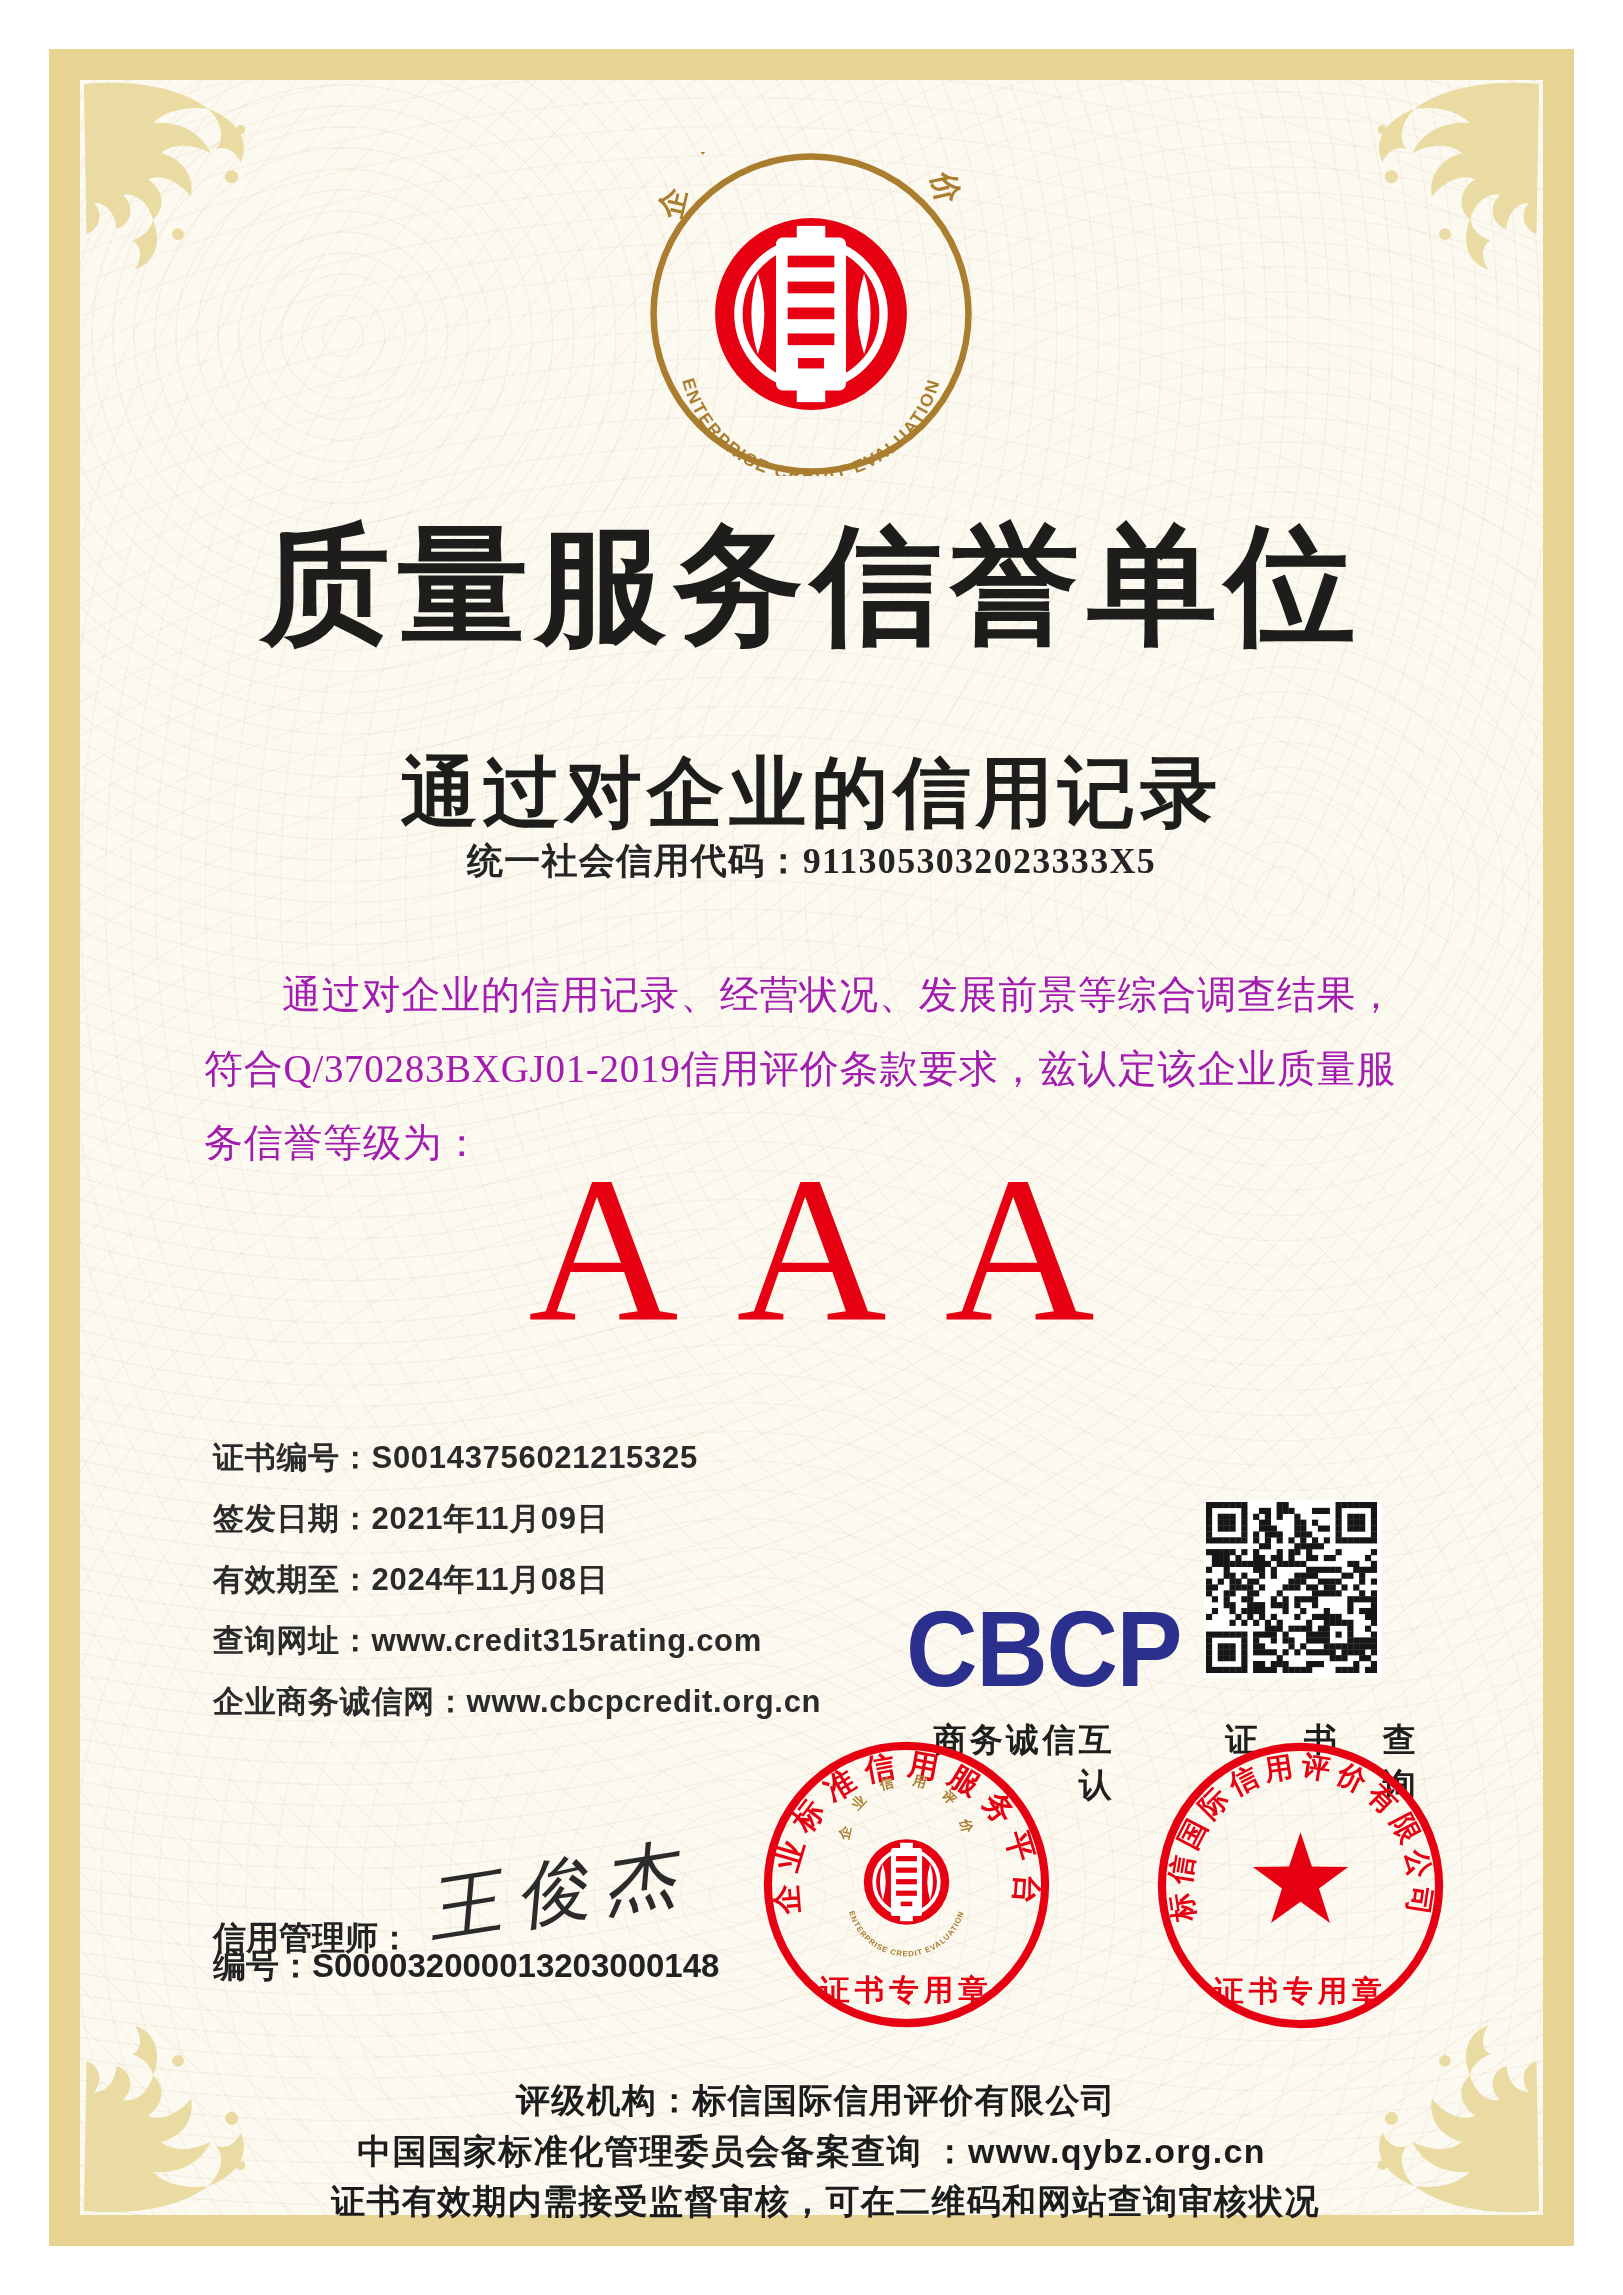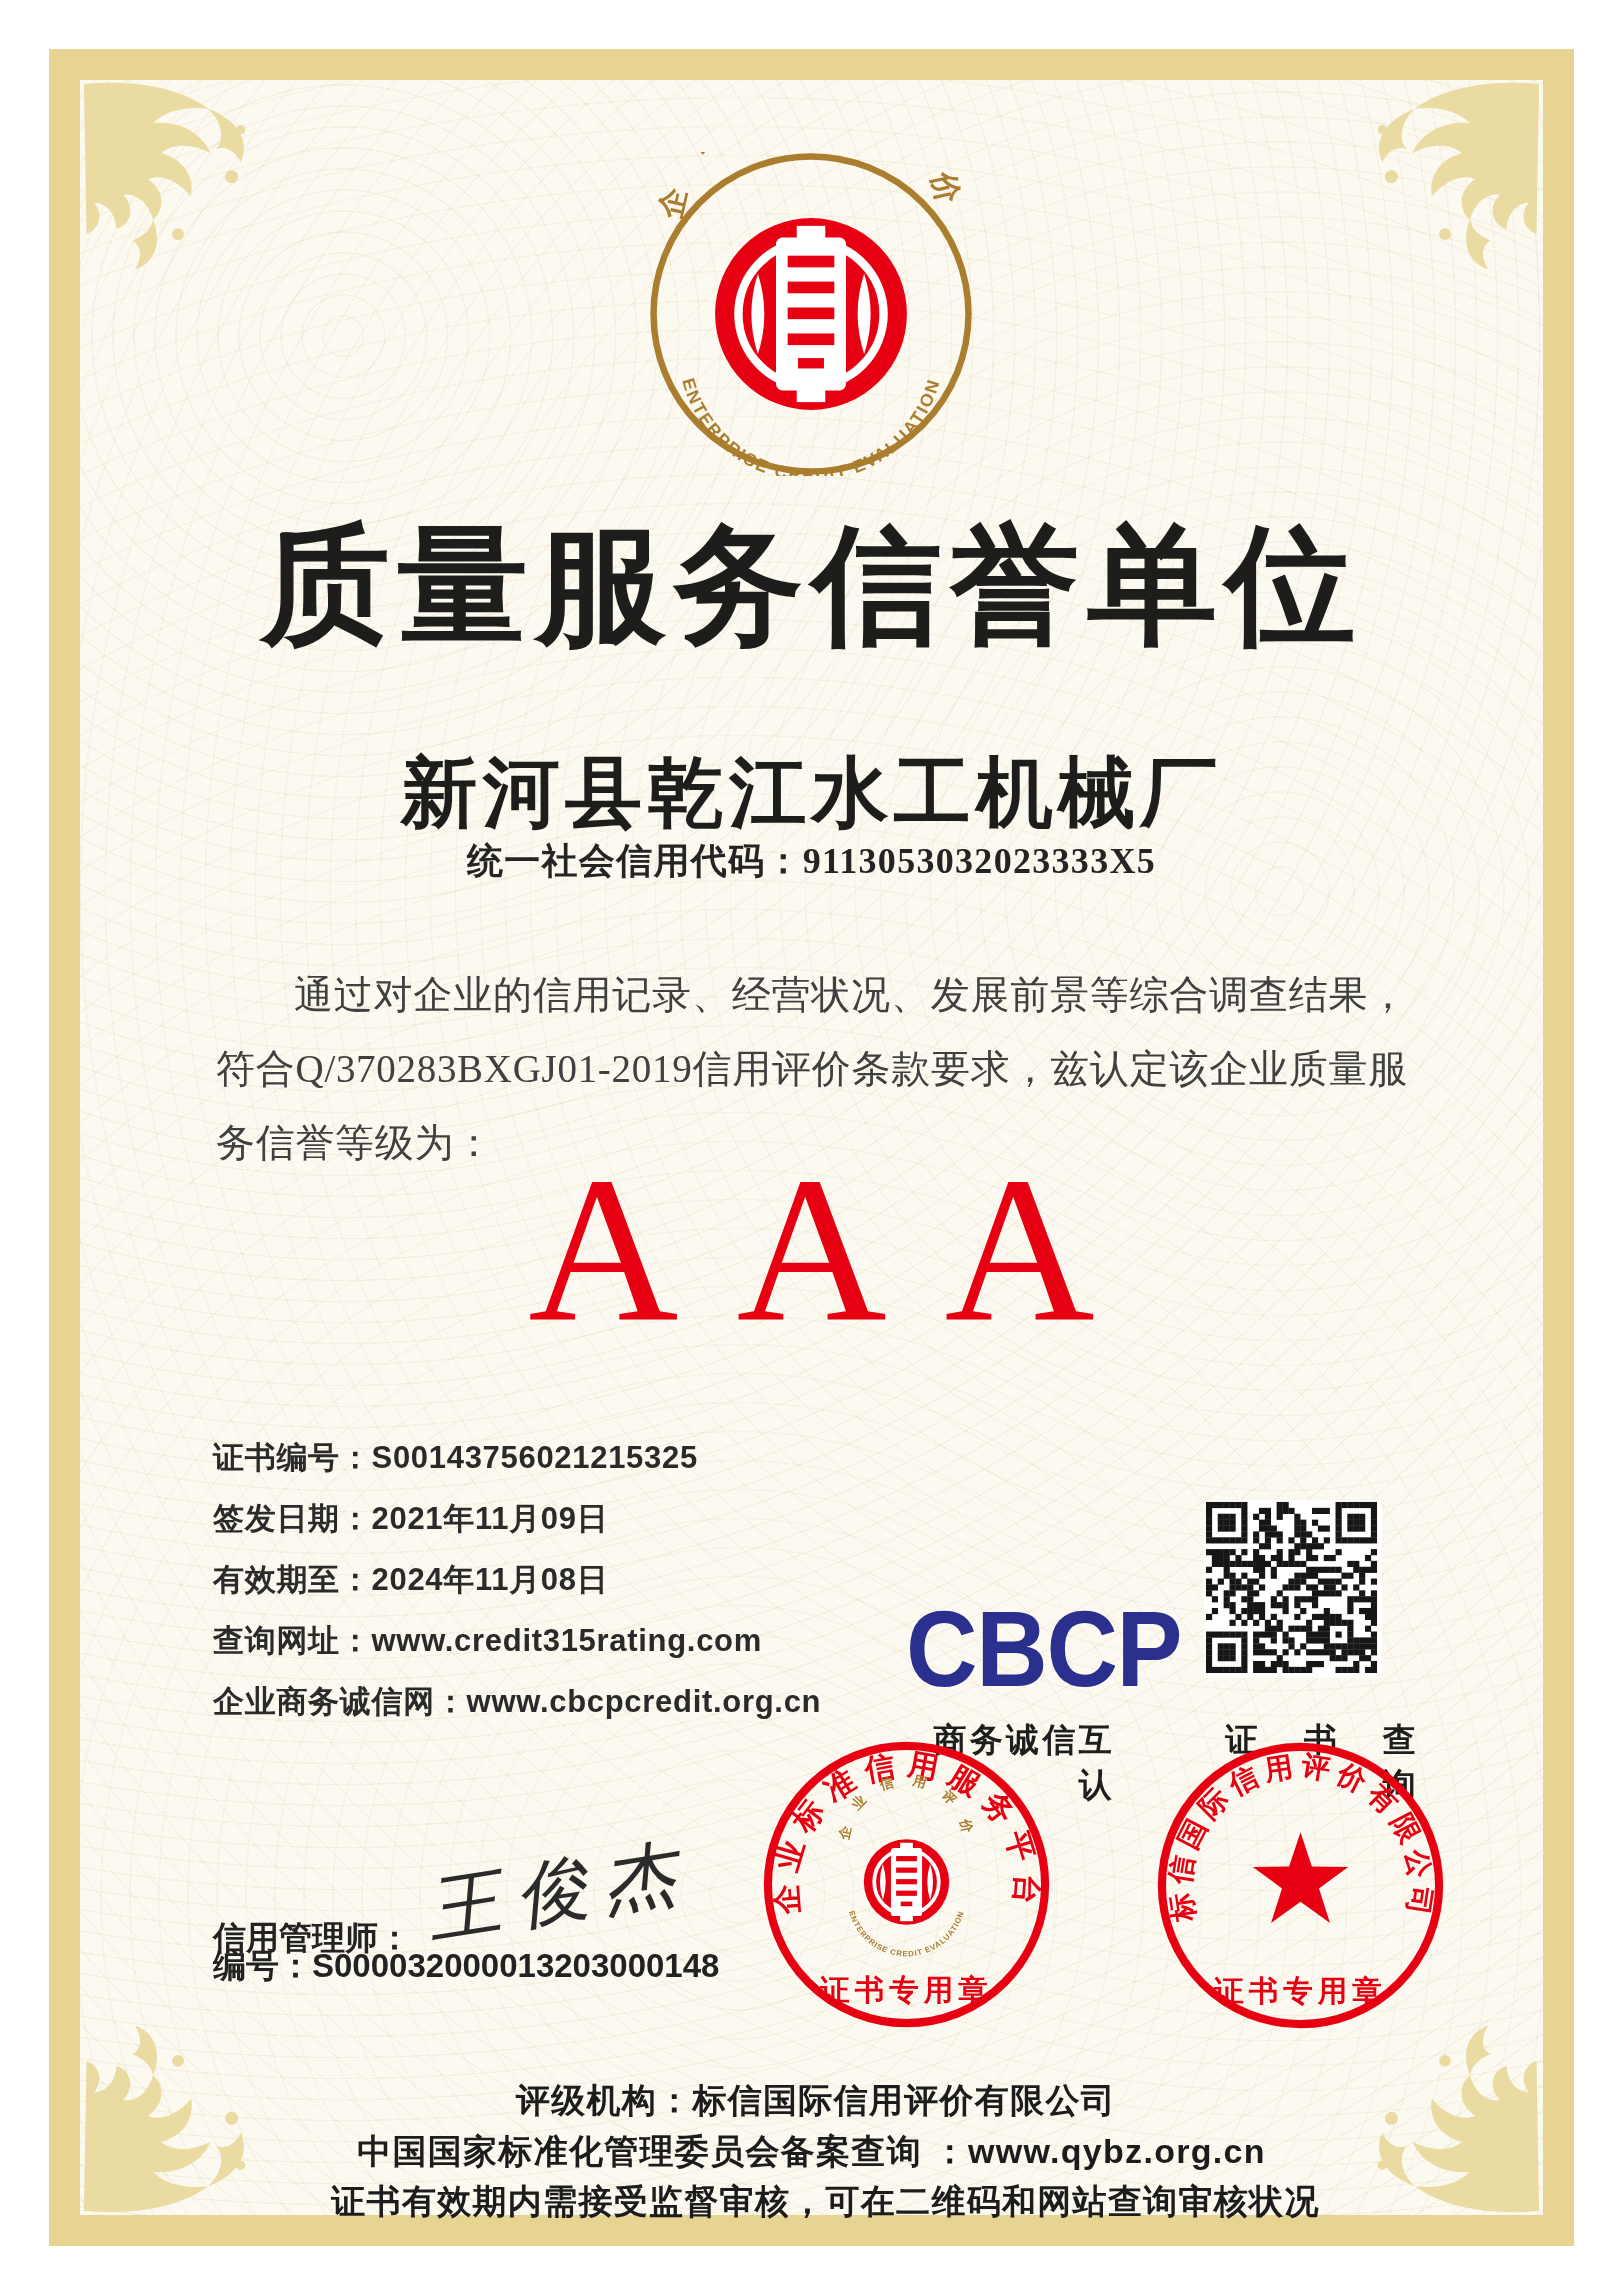--- a/index.html
+++ b/index.html
@@ -24,22 +24,22 @@
   .abs{position:absolute;}
   .centered{left:0;right:0;text-align:center;margin-top:8px;}
 
   .logo-badge{left:649px;top:152px;width:324px;height:324px;}
 
   .cert-title{top:509px;font-size:130px;font-weight:900;letter-spacing:7.9px;color:#1d1d1b;line-height:1.05;}
   .company-name{top:734px;font-size:77px;font-weight:900;letter-spacing:5.2px;color:#1d1d1b;}
   .uscc-line{top:829px;font-size:36px;font-weight:700;color:#242424;
     font-family:"Liberation Serif",serif;letter-spacing:1.3px;}
 
-  .body-para{left:216px;width:1192px;top:919px;font-size:39px;line-height:74px;
-    font-family:"Liberation Serif",serif;color:#404040;text-align:justify;
+  .body-para{left:204px;width:1192px;top:919px;font-size:39px;line-height:74px;
+    font-family:"Liberation Serif",serif;color:#a21caf;text-align:justify;
     text-indent:2em;letter-spacing:0.7px;font-weight:500;}
 
   .rating{top:1137px;font-family:"Liberation Serif",serif;font-weight:400;
     font-size:208px;color:#e60012;letter-spacing:58px;padding-left:58px;line-height:1;}
 
   .details{left:213px;top:1427px;}
   .detail-row{height:61px;font-size:31px;color:#2a2a2a;font-weight:600;letter-spacing:0.7px;
     display:flex;align-items:center;white-space:nowrap;}
 
   .cbcp-logo{left:906px;top:1595px;width:209px;text-align:center;
@@ -141,21 +141,21 @@
       <rect x="228" y="360" width="44" height="26" fill="#ffffff"></rect>
       <rect x="214" y="160" width="72" height="18" fill="#e60012"></rect>
       <rect x="214" y="200" width="72" height="18" fill="#e60012"></rect>
       <rect x="214" y="240" width="72" height="18" fill="#e60012"></rect>
       <rect x="214" y="280" width="72" height="18" fill="#e60012"></rect>
       <rect x="230" y="318" width="40" height="16" fill="#e60012"></rect>
     </g>
   </svg>
 
   <div class="abs centered cert-title">质量服务信誉单位</div>
-  <div class="abs centered company-name">新河县乾江水工机械厂</div>
+  <div class="abs centered company-name">通过对企业的信用记录</div>
 
   <div class="abs centered uscc-line">
     <span>统一社会信用代码：</span><span>9113053032023333X5</span>
   </div>
 
   <p class="abs body-para">通过对企业的信用记录、经营状况、发展前景等综合调查结果，符合Q/370283BXGJ01-2019信用评价条款要求，兹认定该企业质量服务信誉等级为：</p>
 
   <div class="abs centered rating">AAA</div>
 
   <div class="abs details">

